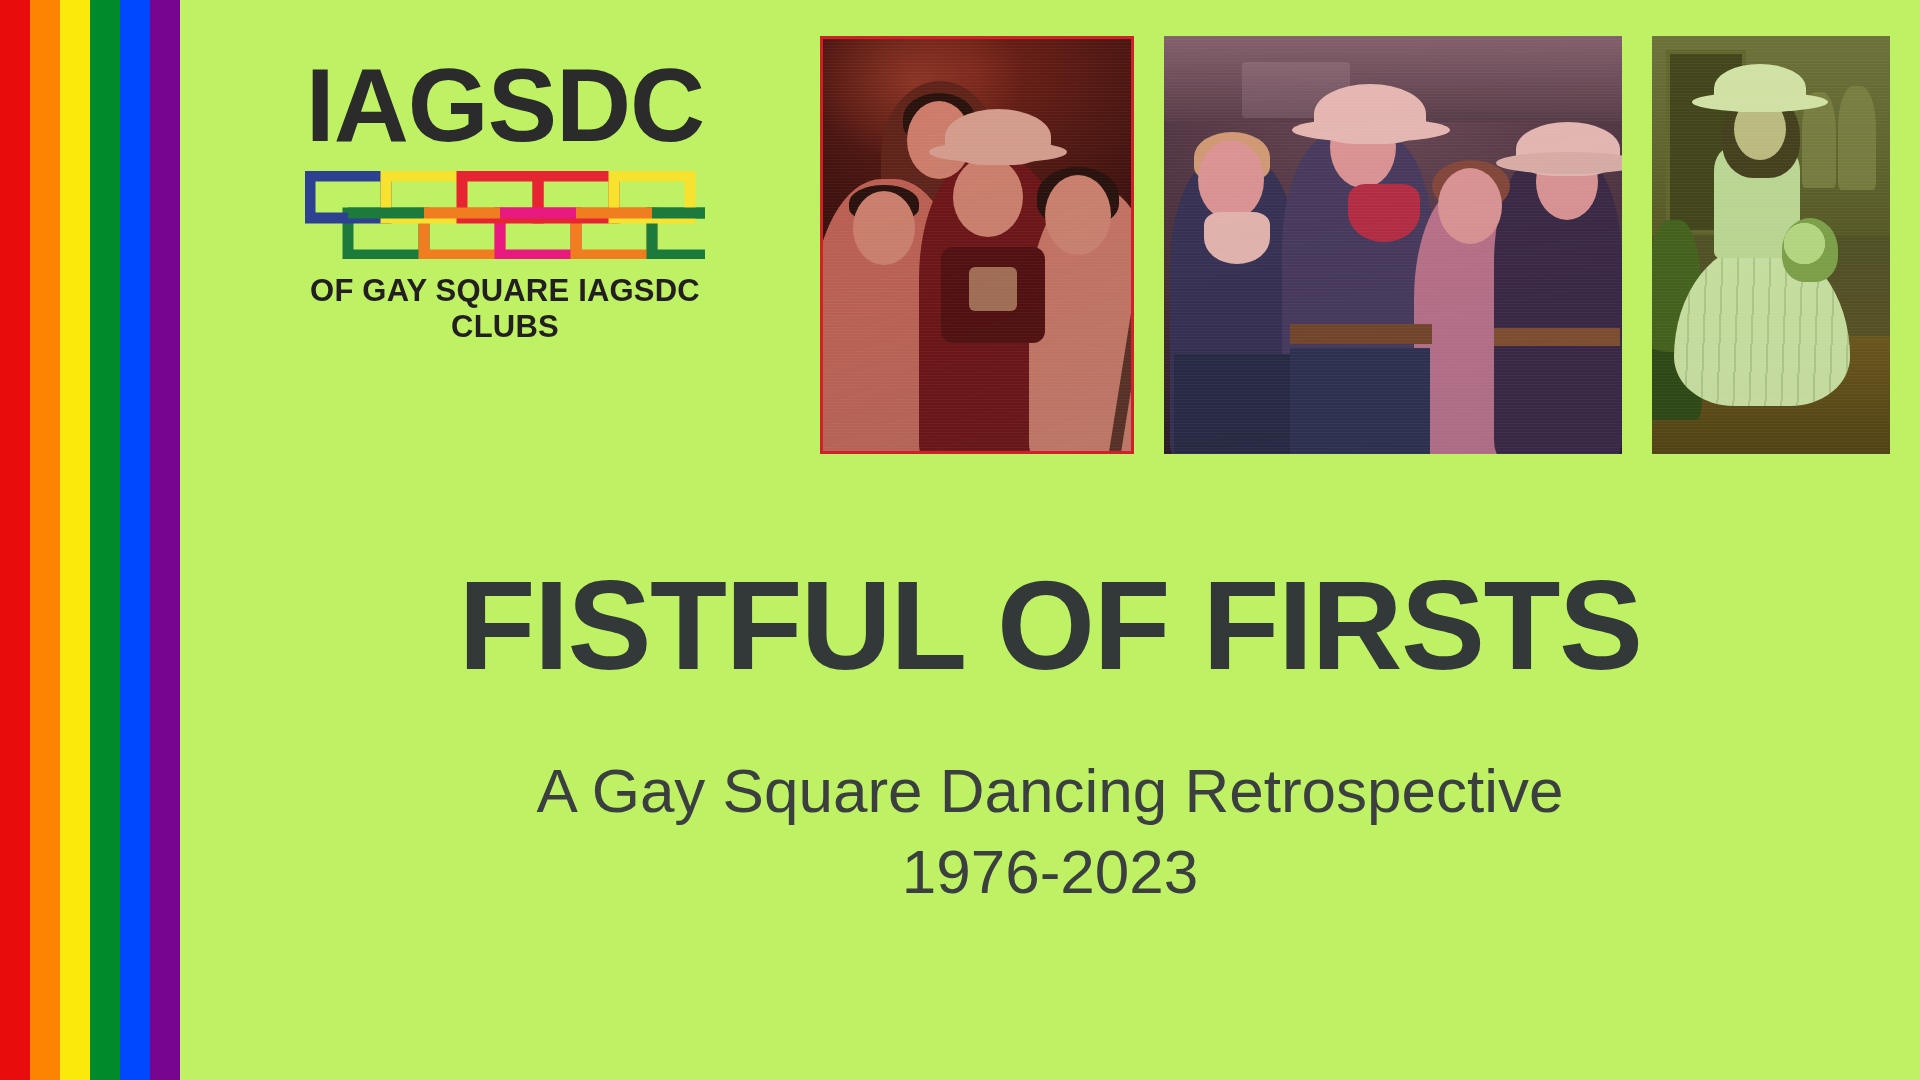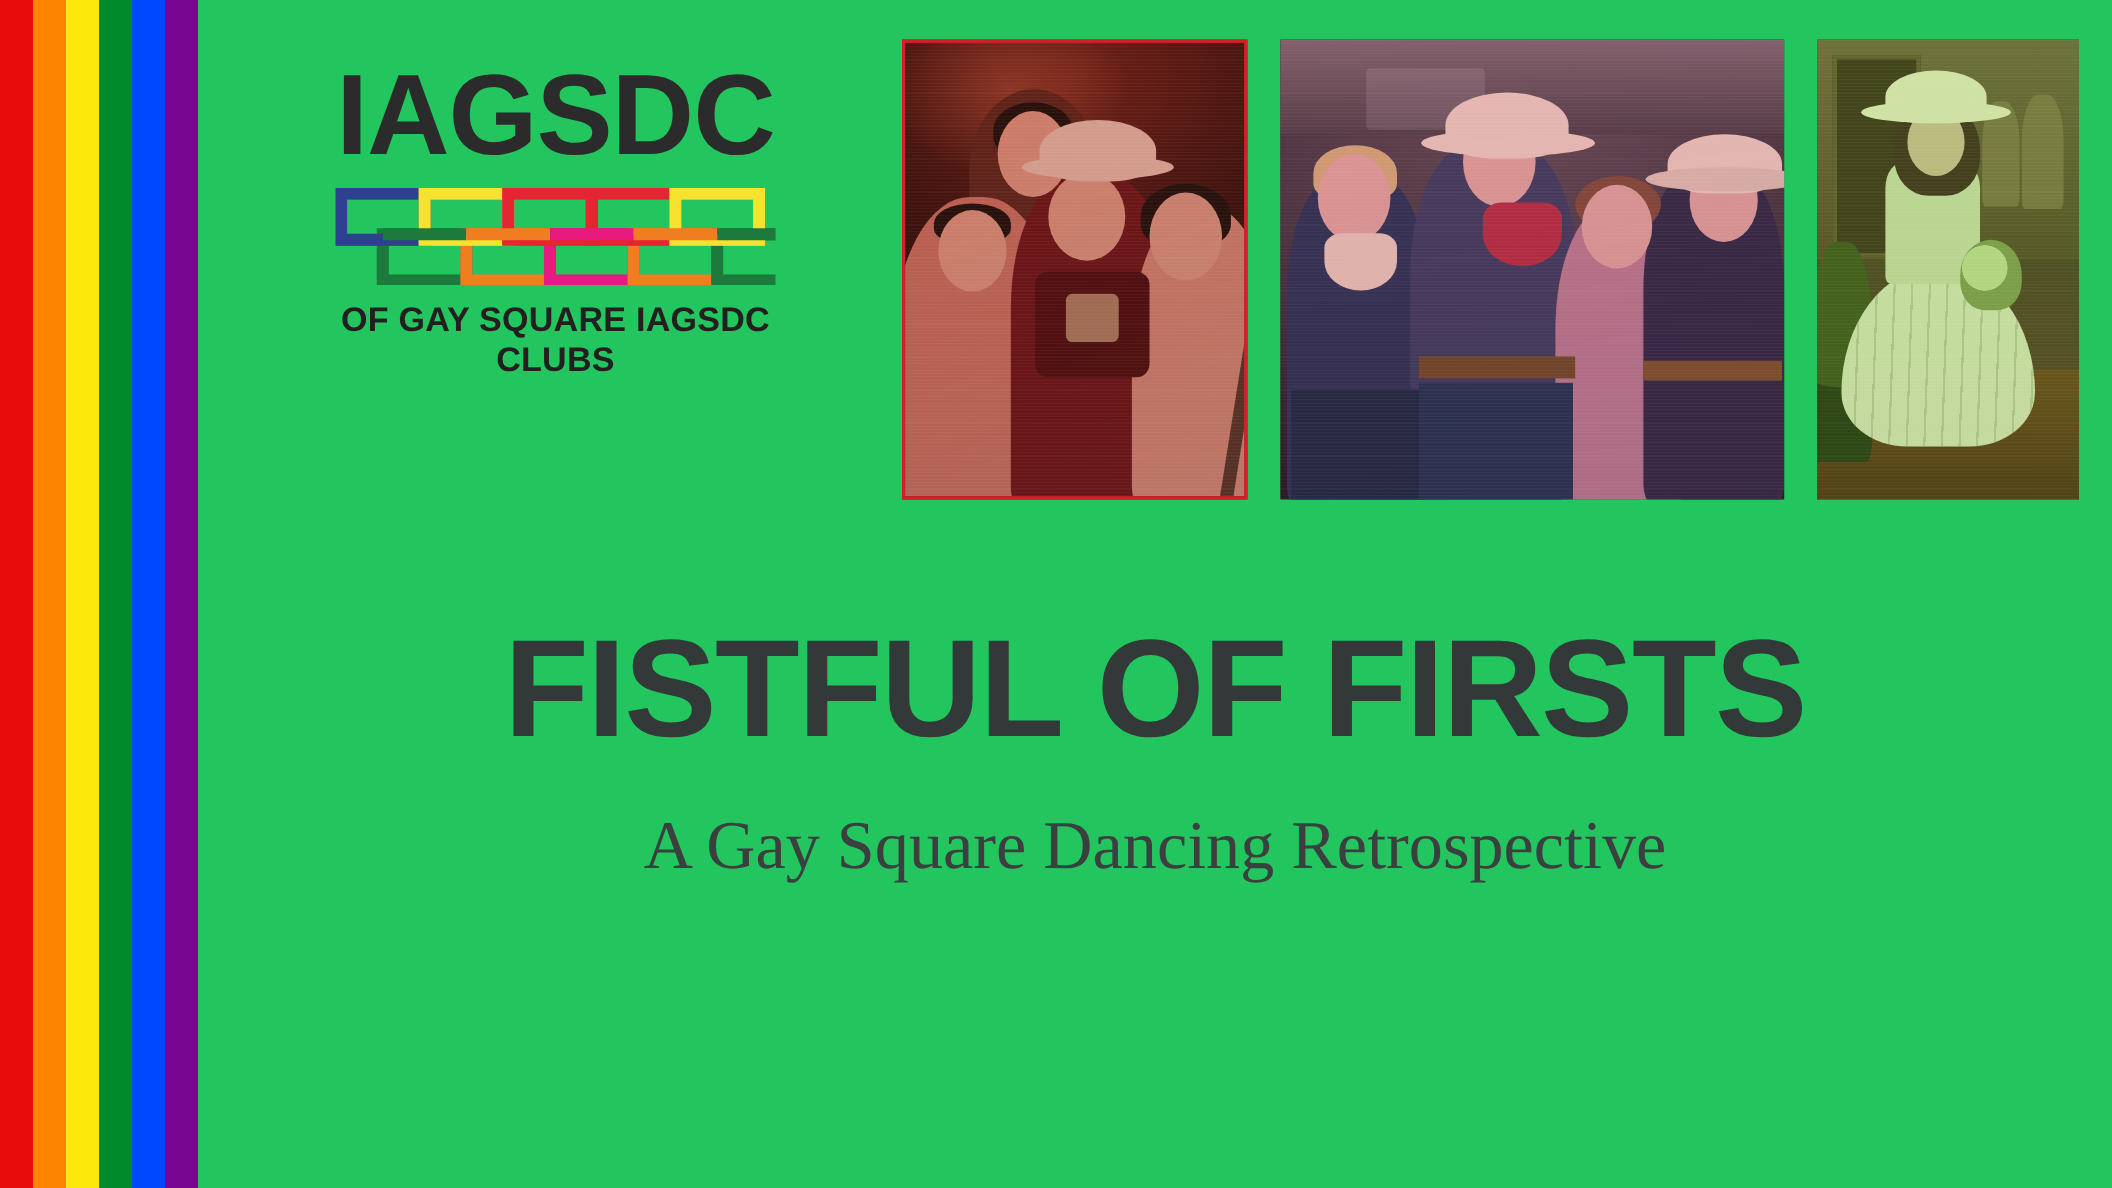--- a/index.html
+++ b/index.html
@@ -8,21 +8,21 @@
     width: 1920px;
     height: 1080px;
     overflow: hidden;
     background: #ffffff;
     font-family: "Liberation Sans", sans-serif;
   }
   #slide {
     position: relative;
     width: 1920px;
     height: 1080px;
-    background: #22c55e;
+    background: #bef264;
   }
 
   
   .rainbow-bar {
     position: absolute;
     left: 0;
     top: 0;
     width: 180px;
     height: 1080px;
     display: flex;
@@ -295,22 +295,22 @@
     font-family: "Liberation Sans", sans-serif;
     font-weight: bold;
     font-size: 126px;
     line-height: 1.04;
     letter-spacing: -1.5px;
     color: #333838;
     margin: 0;
     text-align: center;
   }
   .subtitle {
-    margin-top: 38px;
-    font-family: Liberation Serif, serif;
+    margin-top: 60px;
+    font-family: Liberation Sans, sans-serif;
     font-weight: normal;
     font-size: 62px;
     line-height: 1.3;
     color: #3b3f3f;
   }
   .subtitle-years {
     font-family: "Liberation Sans", sans-serif;
     font-weight: normal;
     font-size: 62px;
     line-height: 1.3;
@@ -434,15 +434,16 @@
       <div class="hat"></div>
       <div class="ph-layer cast"></div>
       <div class="ph-layer grain"></div>
     </div>
 
   </div>
 
   <div class="title-area">
     <h1 class="main-title">FISTFUL OF FIRSTS</h1>
     <div class="subtitle">A Gay Square Dancing Retrospective</div>
+    <div class="subtitle-years">1976-2023</div>
   </div>
 
 </div>
 
 </body></html>

